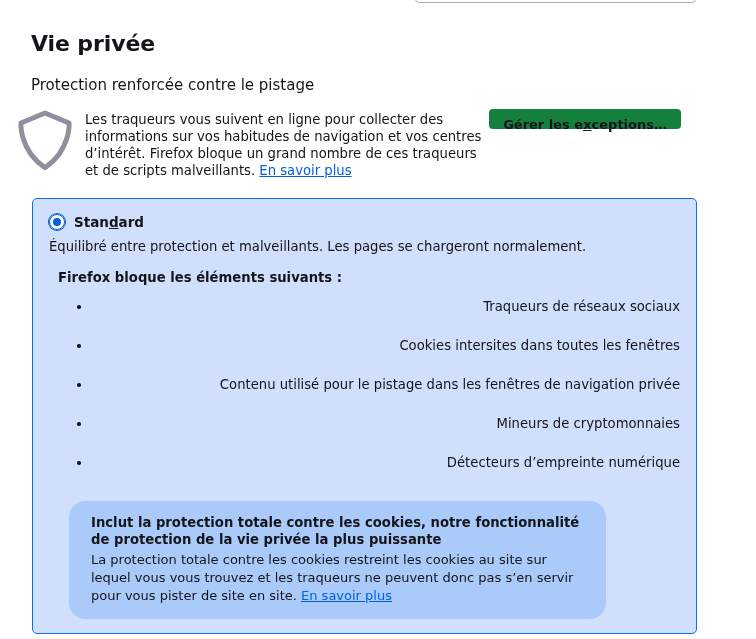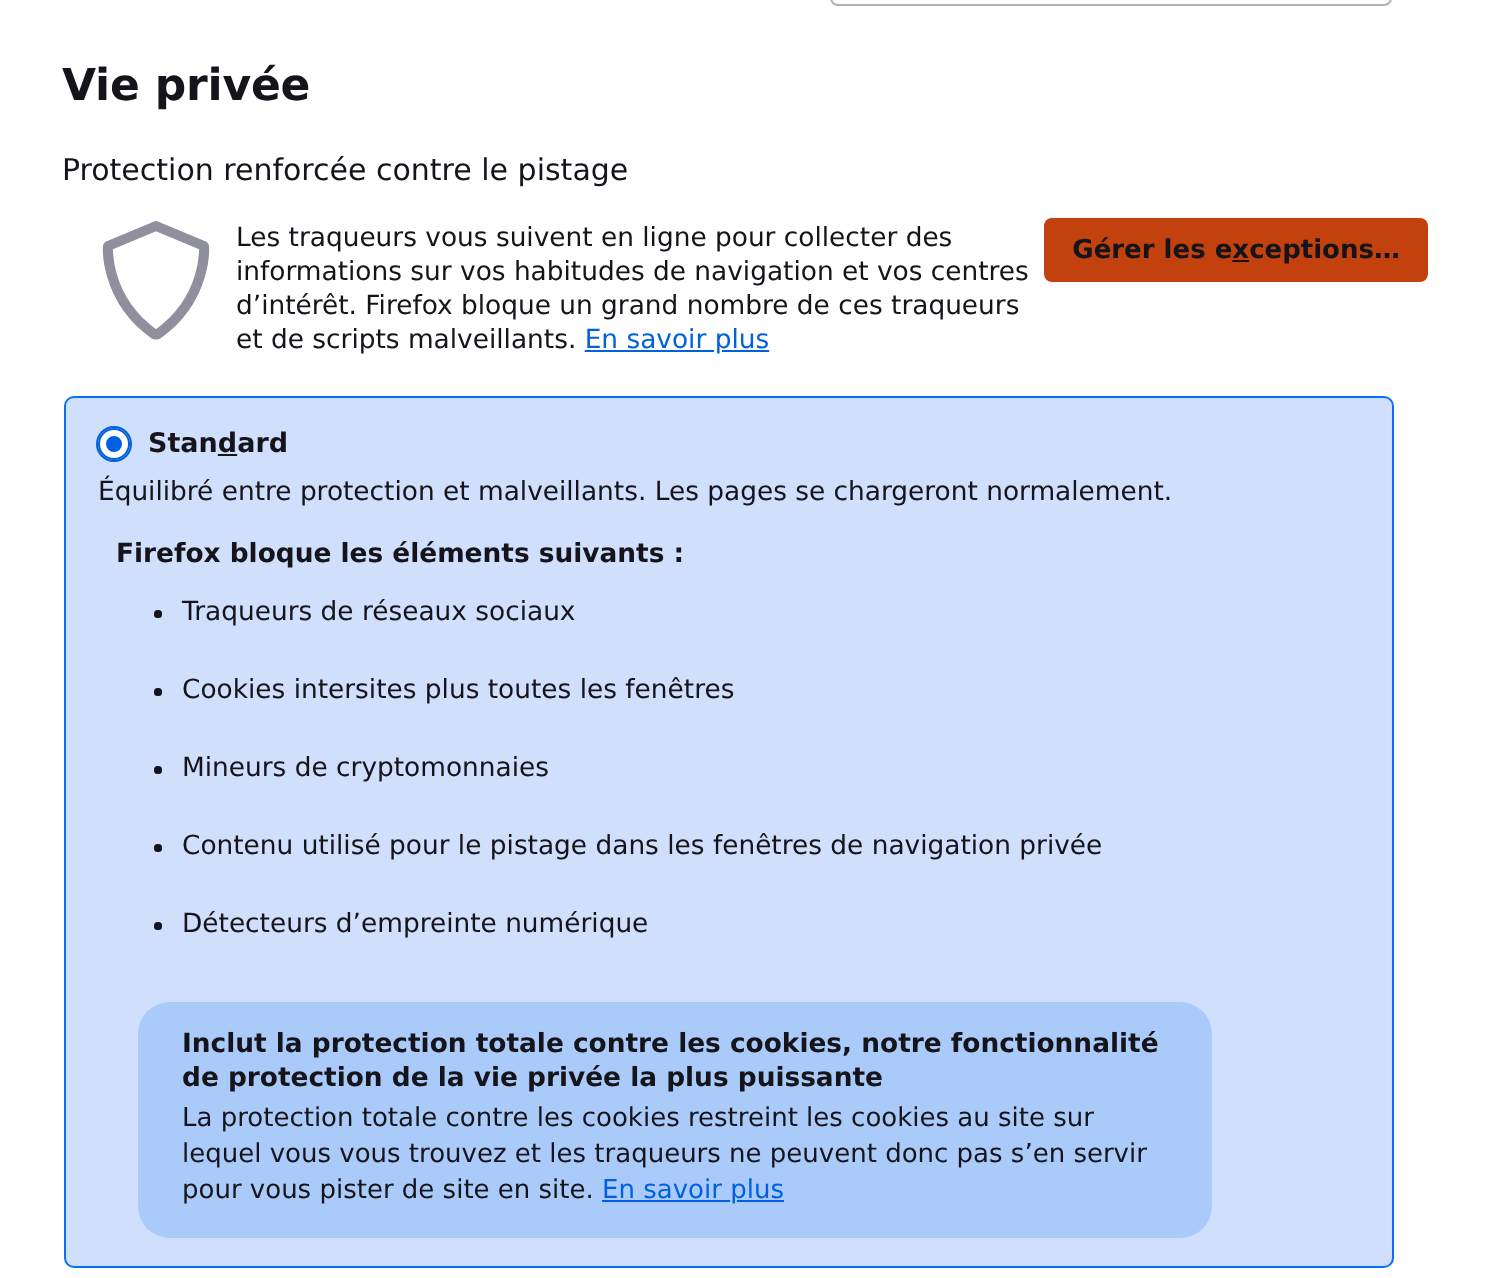--- a/index.html
+++ b/index.html
@@ -68,21 +68,21 @@
     top: 75px;
     font-size: 15px;
     font-weight: 400;
     color: #15141a;
     line-height: 20px;
   }
 
   
   .intro-row {
     position: absolute;
-    left: 48px;
+    left: 15px;
     top: 106px;
     width: 666px;
     display: flex;
     align-items: flex-start;
   }
   .shield-wrap {
     width: 70px;
     flex: 0 0 70px;
     display: flex;
     align-items: center;
@@ -108,26 +108,26 @@
   .btn-wrap {
     flex: 0 0 auto;
     margin-left: auto;
     padding-top: 3px;
   }
   button.exceptions-btn {
     font-family: inherit;
     font-size: 13px;
     font-weight: 600;
     color: #15141a;
-    background: #c2410c;
+    background: #15803d;
     border: none;
     border-radius: 4px;
     padding: 8px 14px;
     min-width: 181px;
-    height: 32px;
+    height: 20px;
     cursor: pointer;
     text-align: center;
     white-space: nowrap;
   }
   .akey { text-decoration: underline; }
 
   
   .radio-panel {
     position: absolute;
     left: 32px;
@@ -188,20 +188,21 @@
     padding: 0 0 0 22px;
     list-style: none;
   }
   ul.blocks-list li {
     position: relative;
     font-size: 13.2px;
     line-height: 17px;
     color: #15141a;
     margin-bottom: 22px;
     padding-left: 20px;
+    text-align: right;
   }
   ul.blocks-list li::before {
     content: "";
     position: absolute;
     left: 6px;
     top: 7px;
     width: 3.5px;
     height: 3.5px;
     border-radius: 50%;
     background: #15141a;
@@ -269,23 +270,23 @@
       <span class="radio-dot"></span>
       <span class="radio-label"><span>Stan</span><span class="akey">d</span><span>ard</span></span>
     </div>
 
     <p class="radio-desc">Équilibré entre protection et malveillants. Les pages se chargeront normalement.</p>
 
     <p class="blocks-intro">Firefox bloque les éléments suivants :</p>
 
     <ul class="blocks-list">
       <li><span>Traqueurs de réseaux sociaux</span></li>
-      <li><span>Cookies intersites plus toutes les fenêtres</span></li>
+      <li><span>Cookies intersites dans toutes les fenêtres</span></li>
+      <li><span>Contenu utilisé pour le pistage dans les fenêtres de navigation privée</span></li>
       <li><span>Mineurs de cryptomonnaies</span></li>
-      <li><span>Contenu utilisé pour le pistage dans les fenêtres de navigation privée</span></li>
       <li><span>Détecteurs d’empreinte numérique</span></li>
     </ul>
 
   </div>
 
   <div class="info-box">
     <p class="info-title">Inclut la protection totale contre les cookies, notre fonctionnalité de protection de la vie privée la plus puissante</p>
     <p class="info-body"><span>La protection totale contre les cookies restreint les cookies au site sur lequel vous vous trouvez et les traqueurs ne peuvent donc pas s’en servir pour vous pister de site en site. </span><a href="#">En savoir plus</a></p>
   </div>
 

